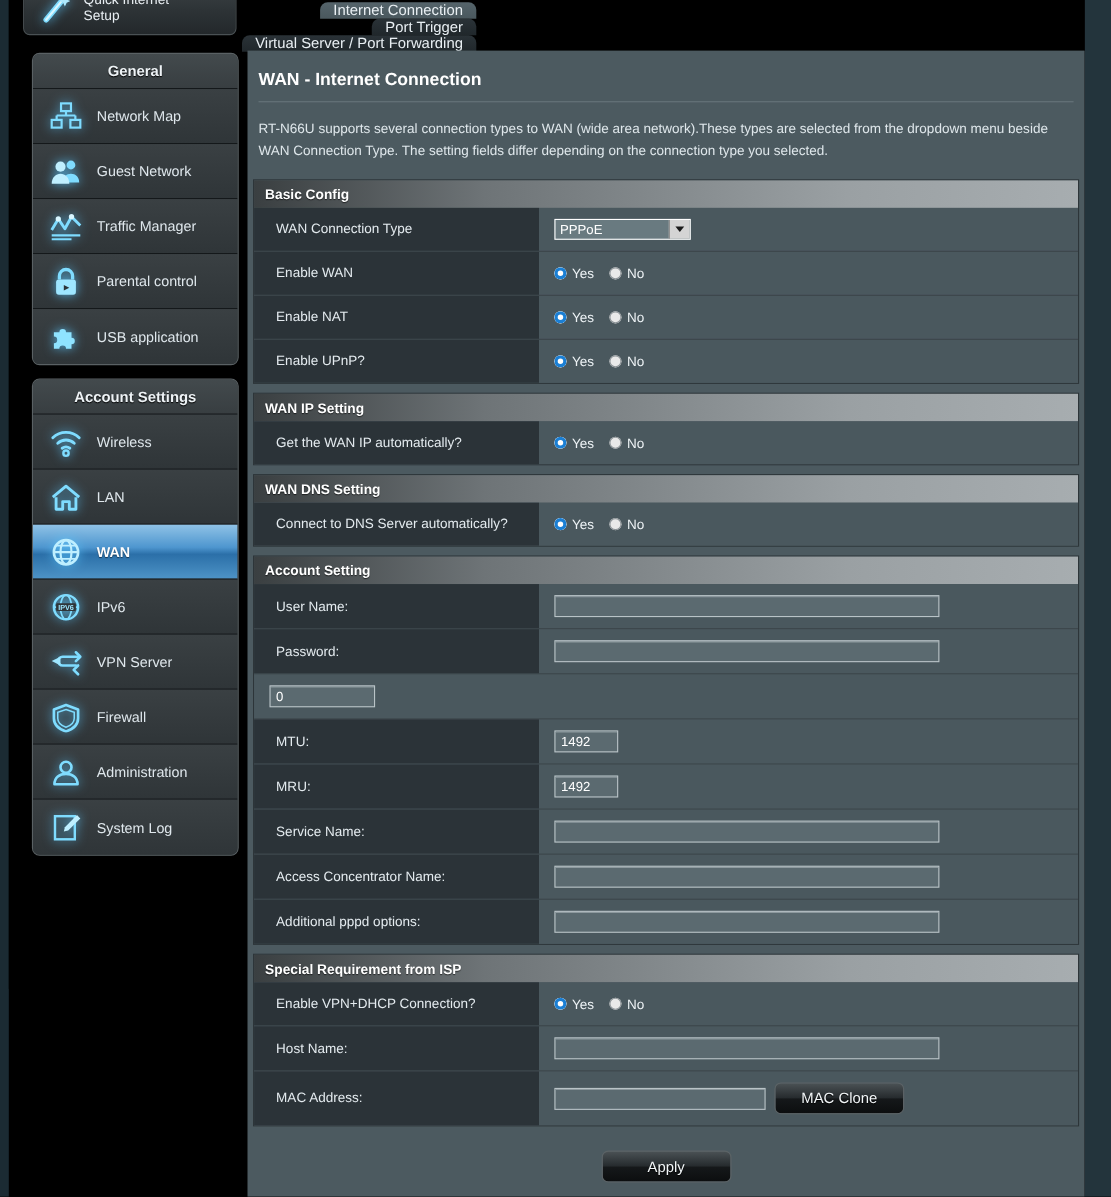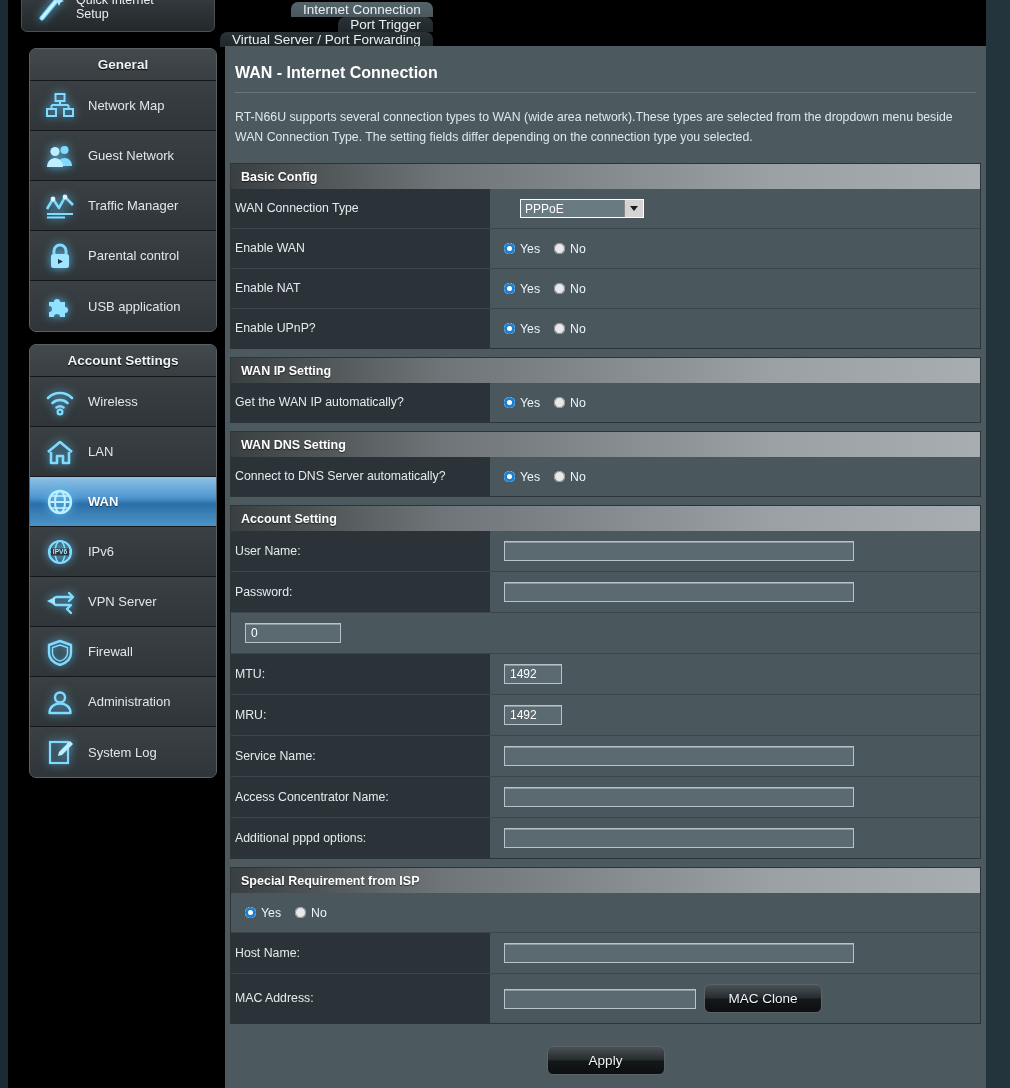--- a/index.html
+++ b/index.html
@@ -84,32 +84,32 @@
   .sect { margin:0 5px 8px 5px; border:1px solid #2d3539; }
   .sect-head {
     height:25px; display:flex; align-items:center; padding-left:10px;
     background: linear-gradient(90deg,#3a3f41 0%, #6e7477 28%, #9aa0a3 72%, #a7adb0 100%);
     color:#ffffff; font-size:12.5px; font-weight:bold; text-shadow:0 1px 1px rgba(0,0,0,.6);
   }
   .row { display:flex; border-top:1px solid #3c464b; background:#4a585e; }
   .sect-head + .row { border-top:none; }
   .row .cell-label {
     width:259px; flex:0 0 259px; background:#2b3338; color:#e4ebef;
-    font-size:12.3px; line-height:17px; padding:11px 10px 11px 4px;
+    font-size:12.3px; line-height:17px; padding:11px 10px 11px 20px;
     display:flex; align-items:center;
   }
   .row .cell-value {
     flex:1; padding:10px 10px 10px 14px; display:flex; align-items:center; gap:8px;
     min-height:39px;
   }
 
   
   .sel {
     position:relative; width:124px; height:19px; background:#697a80;
-    border:1px solid #ffffff; display:flex; align-items:center;margin-left:16px;
+    border:1px solid #ffffff; display:flex; align-items:center;
   }
   .sel .val { color:#ffffff; font-size:12px; padding-left:4px; }
   .sel .arw {
     position:absolute; right:0; top:0; width:19px; height:17px;
     background:#d4d4d4; border-left:1px solid #8a8a8a;
     display:flex; align-items:center; justify-content:center;
   }
   .sel .arw i { border-left:4px solid transparent; border-right:4px solid transparent; border-top:5px solid #1a1a1a; display:block; }
 
   .radios { display:flex; align-items:center; gap:14px; }
@@ -507,20 +507,21 @@
                 <div class="txt"></div>
               </div>
           </div>
         </div>
       </div>
 
       <div class="sect">
         <div class="sect-head">Special Requirement from ISP</div>
 
         <div class="row">
+          <div class="cell-label">Enable VPN+DHCP Connection?</div>
           <div class="cell-value">
             <div class="radios">
               <span class="rd on">
                   <span class="dot"></span>
                   <span>Yes</span>
                 </span>
               <span class="rd">
                   <span class="dot"></span>
                   <span>No</span>
                 </span>

